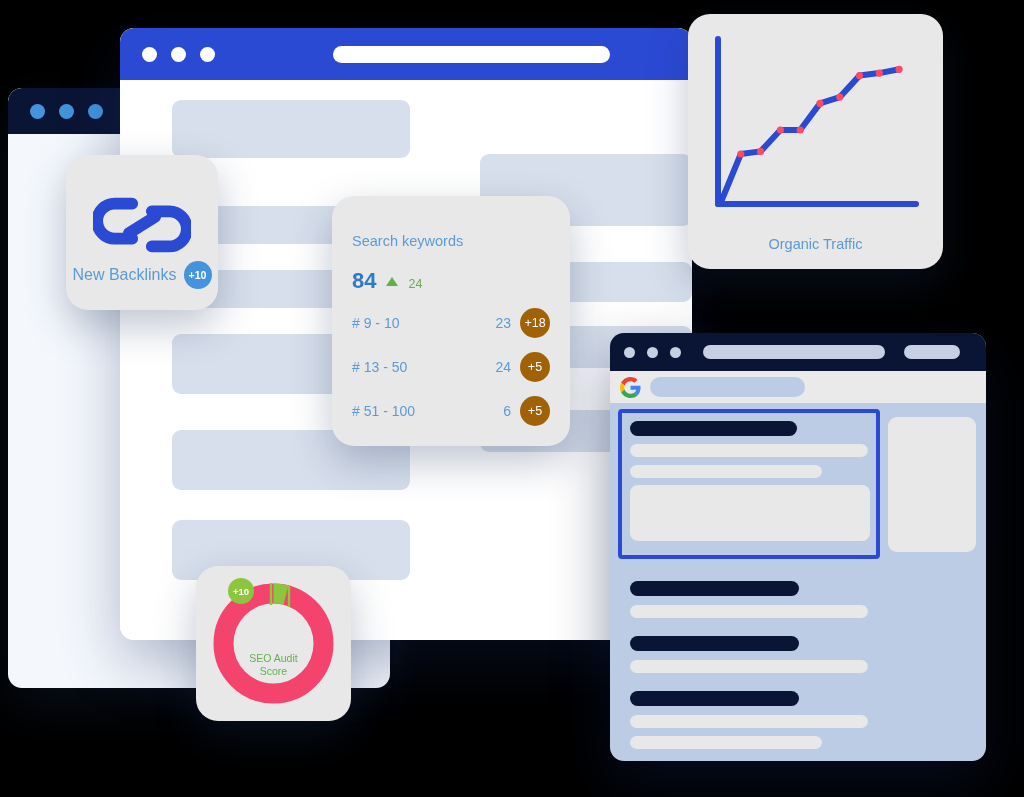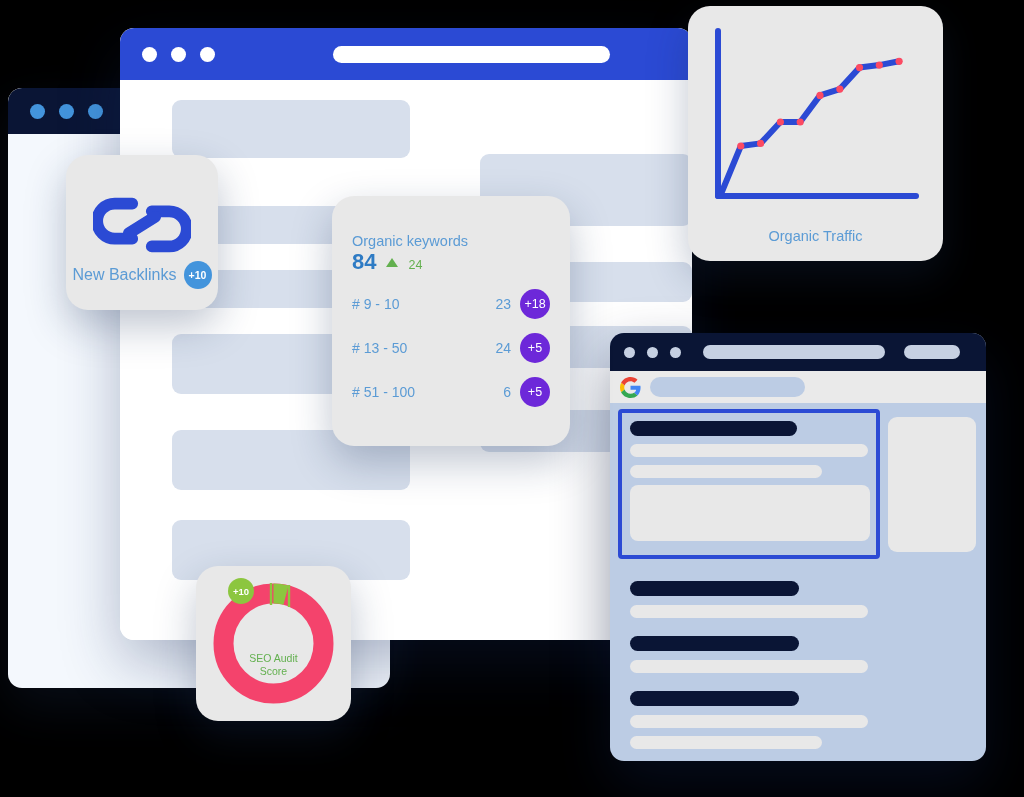--- a/index.html
+++ b/index.html
@@ -99,37 +99,37 @@
 
   
   #positions-card { left: 332px; top: 196px; width: 238px; height: 250px; padding: 20px 20px 0 20px; }
   #search-pill {
     display: flex; align-items: center; gap: 9px;
     background: #63B04F; border-radius: 20px;
     height: 37px; padding: 0 20px 0 14px; width: 193px;
   }
   #search-pill-label { color: #F0F5EE; font-size: 15.5px; }
   #tracked-label { color: #5B9BD5; font-size: 14.5px; margin-top: 17px; }
-  #tracked-row { display: flex; align-items: baseline; gap: 10px; margin-top: 0; }
+  #tracked-row { display: flex; align-items: baseline; gap: 10px; margin-top: 19px; }
   #tracked-count { color: #2E7BC4; font-size: 22px; font-weight: bold; }
   .tri-up { width: 0; height: 0; border-left: 6px solid transparent;
             border-right: 6px solid transparent; border-bottom: 9px solid #63B04F;
             position: relative; top: -2px; }
   #tracked-delta { color: #63B04F; font-size: 12.5px; }
   .krow { display: flex; align-items: center; margin-top: 14px; }
   .krange { color: #5B9BD5; font-size: 14px; flex: 1; }
   .kcount { color: #5B9BD5; font-size: 14px; margin-right: 9px; }
   .badge-green {
-    background: #6d28d9; color: #fff; border-radius: 50%;
+    background: #a16207; color: #fff; border-radius: 50%;
     width: 30px; height: 30px; display: flex; align-items: center;
     justify-content: center; font-size: 12.5px;
   }
 
   
-  #traffic-card { left: 688px; top: 6px; width: 255px; height: 255px; }
+  #traffic-card { left: 688px; top: 14px; width: 255px; height: 255px; }
   #traffic-label {
     position: absolute; left: 0; right: 0; bottom: 17px; text-align: center;
     color: #5B9BD5; font-size: 14.5px;
   }
 
   
   #audit-card { left: 196px; top: 566px; width: 155px; height: 155px; }
   #audit-score {
     position: absolute; left: 0; right: 0; top: 56px; text-align: center;
     color: #63B04F; font-size: 19px;
@@ -243,21 +243,21 @@
       <path d="M34 38 L66 38" stroke="#2B4AD4" stroke-width="12" stroke-linecap="round" fill="none" transform="rotate(-32 50 38)"></path>
     </svg>
     <div id="backlinks-row">
       <span id="backlinks-label">New Backlinks</span>
       <span class="badge-blue">+10</span>
     </div>
   </div>
 
   <div class="card" id="positions-card">
 
-    <div id="tracked-label">Organic keywords</div>
+    <div id="tracked-label">Search keywords</div>
 
     <div id="tracked-row">
       <span id="tracked-count">84</span>
       <span class="tri-up"></span>
       <span id="tracked-delta">24</span>
     </div>
 
     <div id="keyword-rows">
         <div class="krow">
           <span class="krange"># 9 - 10</span>

